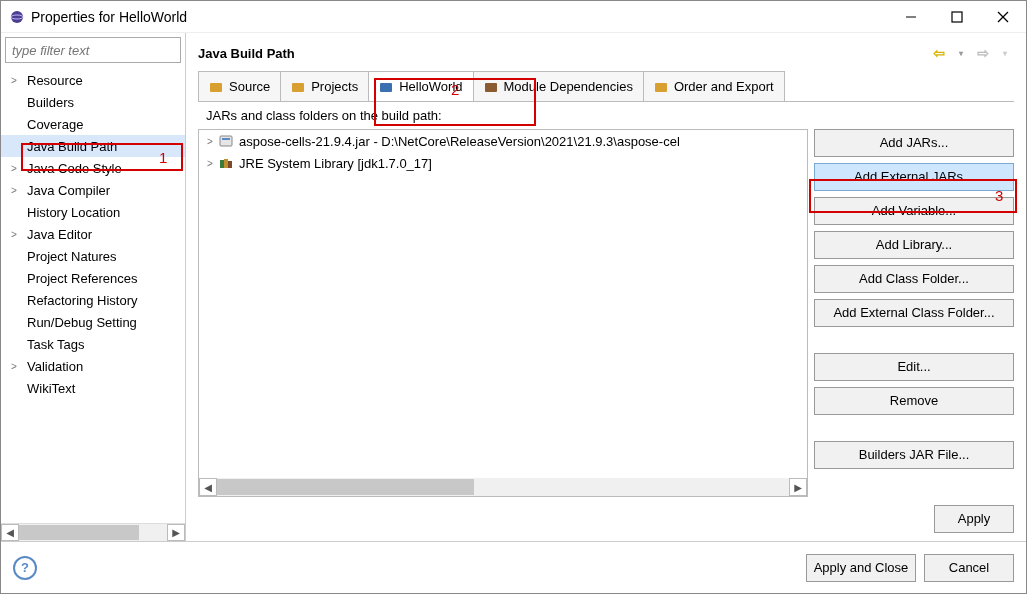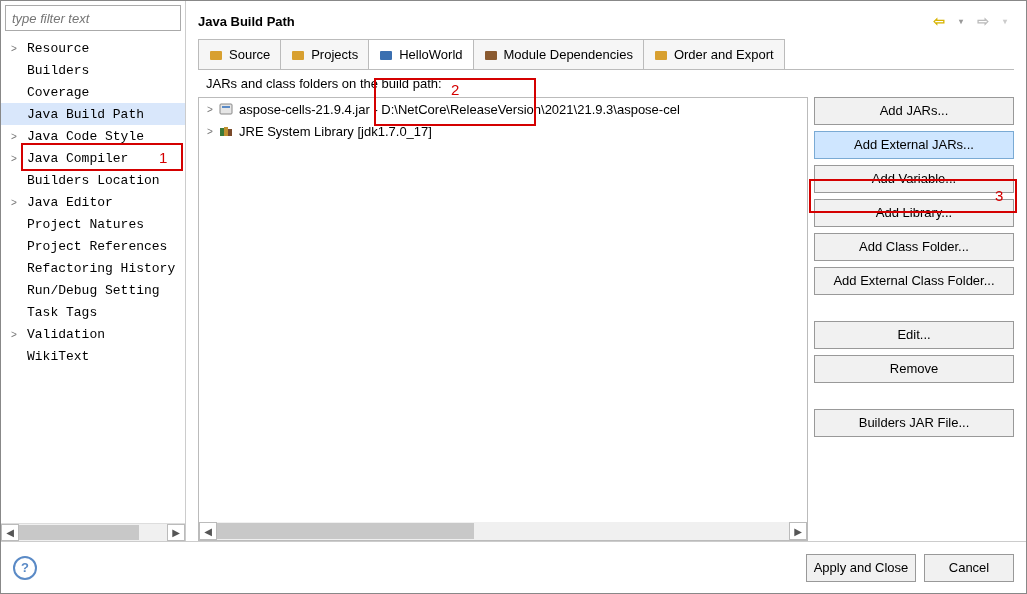--- a/index.html
+++ b/index.html
@@ -10,21 +10,21 @@
 .title { flex: 1; font-size: 14px; }
 .winbtns { display: flex; }
 .winbtn { width: 46px; height: 32px; display: flex; align-items: center; justify-content: center; cursor: pointer; }
 .body { flex: 1; display: flex; overflow: hidden; }
 .left { width: 185px; border-right: 1px solid #ccc; display: flex; flex-direction: column; }
 .filter { height: 26px; margin: 4px; border: 1px solid #aaa; padding: 2px 6px; color: #6d28d9; font-style: italic; background:#fff; }
 .tree { flex: 1; overflow: hidden; padding: 2px 0; }
 .tree-row { height: 22px; display: flex; align-items: center; padding-left: 10px; white-space: nowrap; cursor: pointer; }
 .tree-row.sel { background: #d9e7fb; }
 .tree-arrow { width: 12px; color: #777; font-size: 10px; }
-.tree-label { padding-left: 4px; font-family: Liberation Mono, monospace; }
+.tree-label { padding-left: 4px; }
 .hscroll { height: 18px; display: flex; align-items: stretch; border-top: 1px solid #ddd; }
 .hscroll .ar { width: 18px; border: 1px solid #bbb; display:flex;align-items:center;justify-content:center;font-size:10px;color:#555;}
 .hscroll .track { flex:1; background:#f0f0f0; position:relative; }
 .hscroll .thumb { position:absolute; left:0; top:1px; bottom:1px; width:120px; background:#c8c8c8; }
 .right { flex: 1; display: flex; flex-direction: column; padding: 8px 12px 0 12px; }
 .page-title { font-size: 18px; font-weight: 600; margin: 4px 0 10px 0; display:flex; align-items:center; }
 .navarrows { display:flex; gap:4px; align-items:center;}
 .navarrow { width:18px; text-align:center; font-size:14px;}
 .tabs { display: flex; border-bottom: 1px solid #bbb; }
 .tab { height: 30px; display: flex; align-items: center; padding: 10px 10px; border: 1px solid #bbb; border-bottom: none; margin-right: -1px; background: #f6f6f6; cursor: pointer; gap:6px;}
@@ -53,20 +53,45 @@
 .redbox { position: absolute; border: 2px solid #d40000; pointer-events: none; }
 .rednum { position: absolute; color: #d40000; font-size: 15px; pointer-events:none;}
 .window { position: relative; }
 .btn.highlight { background:#cfe6ff; border:1px solid #7aaad4;}
 </style>
 </head>
 <body>
 
 <div class="window">
 
+  <div class="titlebar">
+    <svg class="ticon" viewBox="0 0 16 16">
+        <circle cx="8" cy="8" r="6" fill="#4b3d8f"></circle>
+        <ellipse cx="8" cy="8" rx="6" ry="2" fill="none" stroke="#c9b6ff" stroke-width="1"></ellipse>
+      </svg>
+    <span class="title">Properties for HelloWorld</span>
+    <div class="winbtns">
+      <div class="winbtn">
+          <svg width="12" height="12">
+            <line x1="1" y1="6" x2="11" y2="6" stroke="#000" stroke-width="1"></line>
+          </svg>
+        </div>
+      <div class="winbtn">
+          <svg width="12" height="12">
+            <rect x="1" y="1" width="10" height="10" fill="none" stroke="#000" stroke-width="1.2"></rect>
+          </svg>
+        </div>
+      <div class="winbtn">
+          <svg width="12" height="12">
+            <line x1="1" y1="1" x2="11" y2="11" stroke="#000" stroke-width="1.2"></line>
+            <line x1="11" y1="1" x2="1" y2="11" stroke="#000" stroke-width="1.2"></line>
+          </svg>
+        </div>
+    </div>
+  </div>
 
   <div class="body">
 
     <div class="left">
       <input class="filter" readonly="" placeholder="type filter text" style="">
       <div class="tree" id="tree">
           <div class="tree-row">
             <span class="tree-arrow">&gt;</span>
             <span class="tree-label">Resource</span>
           </div>
@@ -85,21 +110,21 @@
           <div class="tree-row">
             <span class="tree-arrow">&gt;</span>
             <span class="tree-label">Java Code Style</span>
           </div>
           <div class="tree-row">
             <span class="tree-arrow">&gt;</span>
             <span class="tree-label">Java Compiler</span>
           </div>
           <div class="tree-row">
             <span class="tree-arrow"></span>
-            <span class="tree-label">Builders Location</span>
+            <span class="tree-label">History Location</span>
           </div>
           <div class="tree-row">
             <span class="tree-arrow">&gt;</span>
             <span class="tree-label">Java Editor</span>
           </div>
           <div class="tree-row">
             <span class="tree-arrow"></span>
             <span class="tree-label">Project Natures</span>
           </div>
           <div class="tree-row">
@@ -219,20 +244,23 @@
           <div class="btn">Add Class Folder...</div>
           <div class="btn">Add External Class Folder...</div>
           <div class="spacer"></div>
           <div class="btn">Edit...</div>
           <div class="btn">Remove</div>
           <div class="spacer"></div>
           <div class="btn">Builders JAR File...</div>
         </div>
       </div>
 
+      <div class="apply-row">
+        <div class="fbtn" style="min-width:80px">Apply</div>
+      </div>
     </div>
   </div>
 
   <div class="footer">
     <div class="help">?</div>
     <div class="fill"></div>
     <div class="fbtn">Apply and Close</div>
     <div class="fbtn" style="min-width:90px">Cancel</div>
   </div>
 

